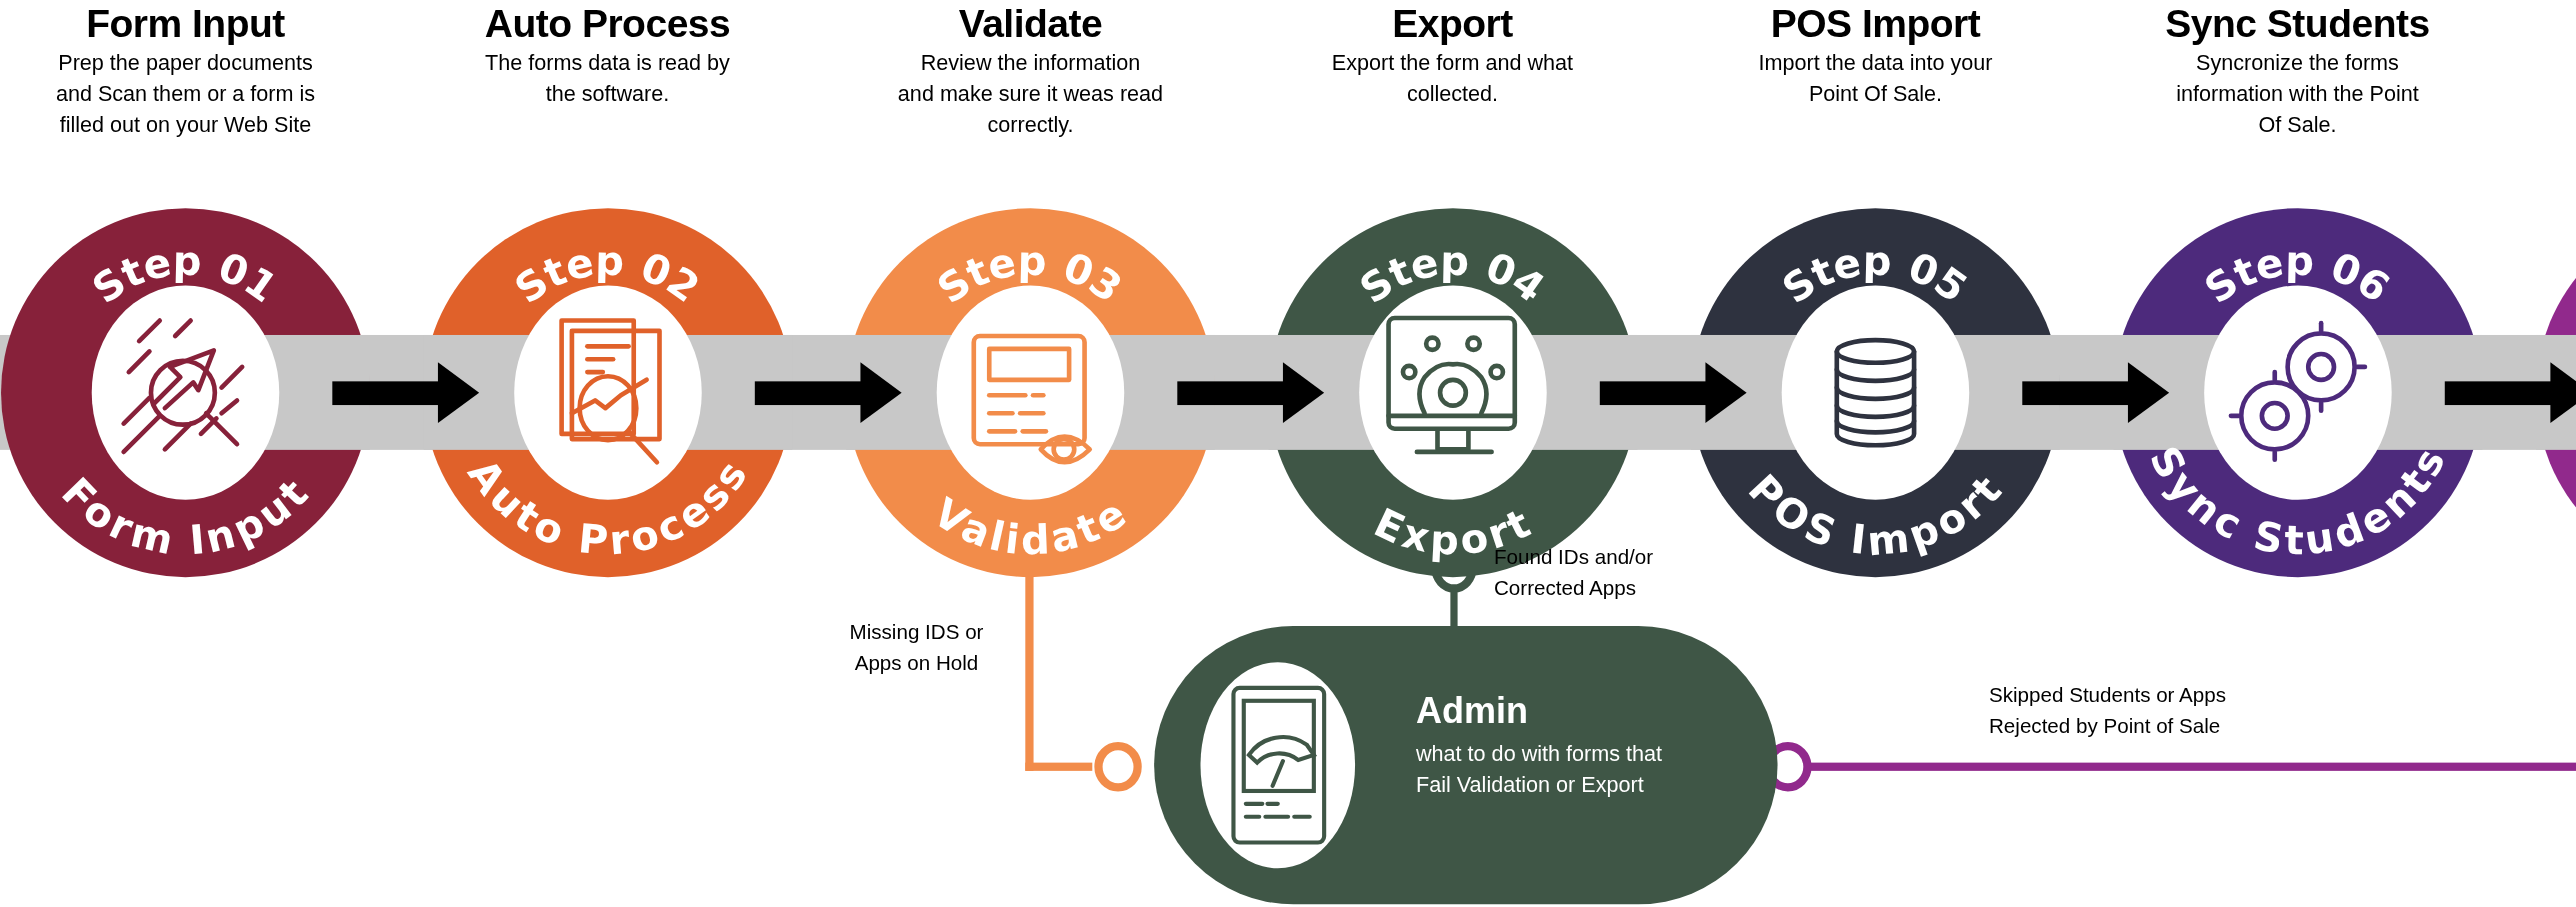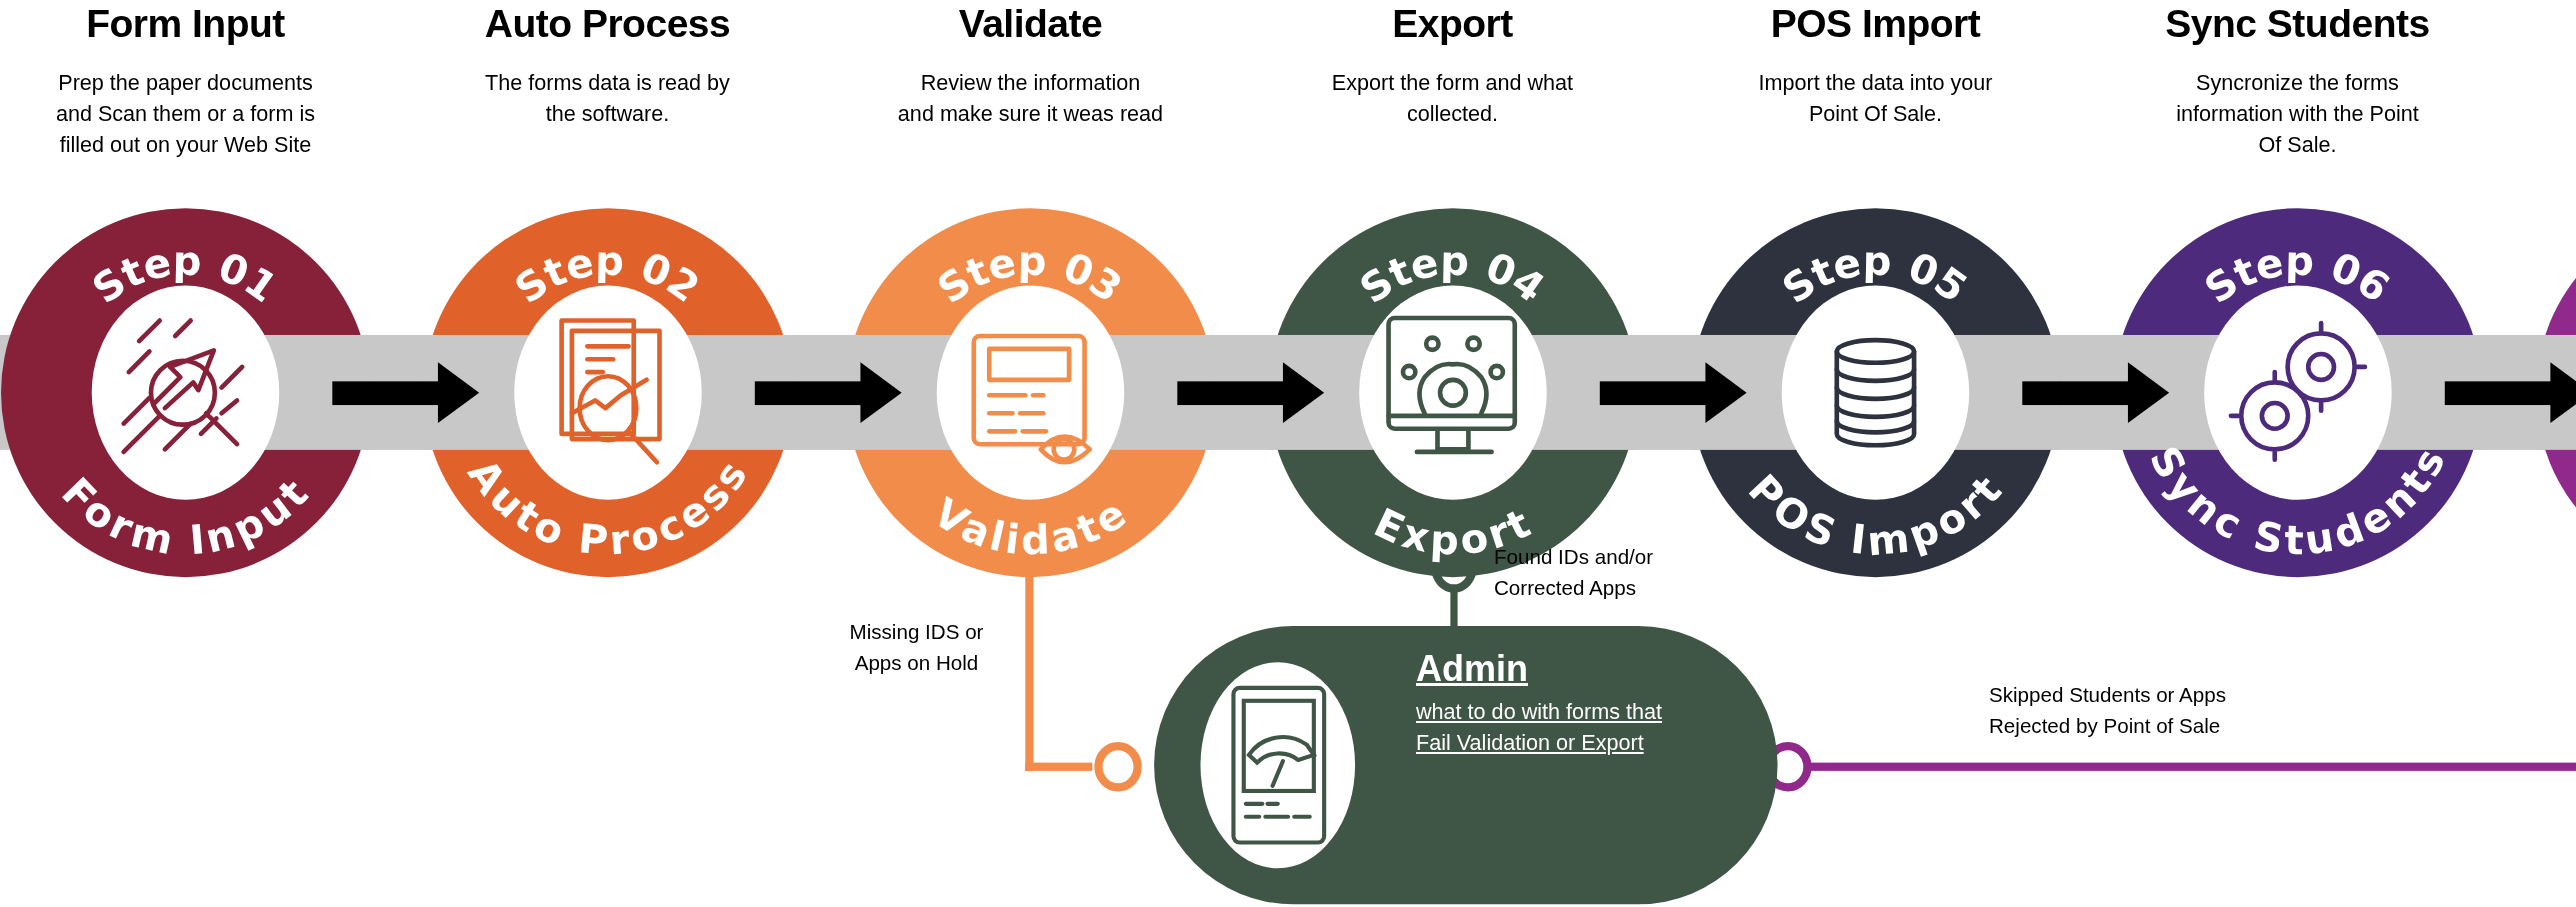--- a/index.html
+++ b/index.html
@@ -1,23 +1,23 @@
 <!DOCTYPE html>
 <html style="font-size:8.2px"><head>
 <meta charset="utf-8">
 <style>
   html, body { margin: 0; padding: 0; background: #ffffff; }
   body { width: 2909px; height: 908px; position: relative; overflow: hidden;
          font-family: "Liberation Sans", "DejaVu Sans", sans-serif; color: #000; }
   .header { position: absolute; top: 0; width: 371px; text-align: center; }
   .header .title { font-weight: bold; font-size: 39px; line-height: 47px; letter-spacing: -0.5px; }
-  .header .desc { font-size: 21.6px; line-height: 31px; margin-top: 20px; }
+  .header .desc { font-size: 21.6px; line-height: 31px; margin-top: 0; }
   #diagram { position: absolute; left: 0; top: 0; }
   .note { position: absolute; font-size: 20.6px; line-height: 31px; }
-  .admin-text { position: absolute; left: 1416px; top: 647px; width: 330px; color: #fff; text-decoration: underline; }
+  .admin-text { position: absolute; left: 1416px; top: 689px; width: 330px; color: #fff; }
   .admin-text .t { font-weight: bold; font-size: 36px; line-height: 43px; }
   .admin-text .d { font-size: 21.6px; line-height: 31px; margin-top: 6.2px; }
   .ring-label { font-family: "DejaVu Sans", sans-serif; font-weight: bold; fill: #fff; font-size: 78px; letter-spacing: 4px; }
 </style>
 </head>
 <body>
 
 <div id="headers">
     <div class="header" style="left: 0px;">
       <div class="title">Form Input</div>
@@ -32,20 +32,21 @@
       <div class="desc">
         <div>The forms data is read by</div>
         <div>the software.</div>
       </div>
     </div>
     <div class="header" style="left: 845px;">
       <div class="title">Validate</div>
       <div class="desc">
         <div>Review the information</div>
         <div>and make sure it weas read</div>
+        <div>correctly.</div>
       </div>
     </div>
     <div class="header" style="left: 1267px;">
       <div class="title">Export</div>
       <div class="desc">
         <div>Export the form and what</div>
         <div>collected.</div>
       </div>
     </div>
     <div class="header" style="left: 1690px;">

